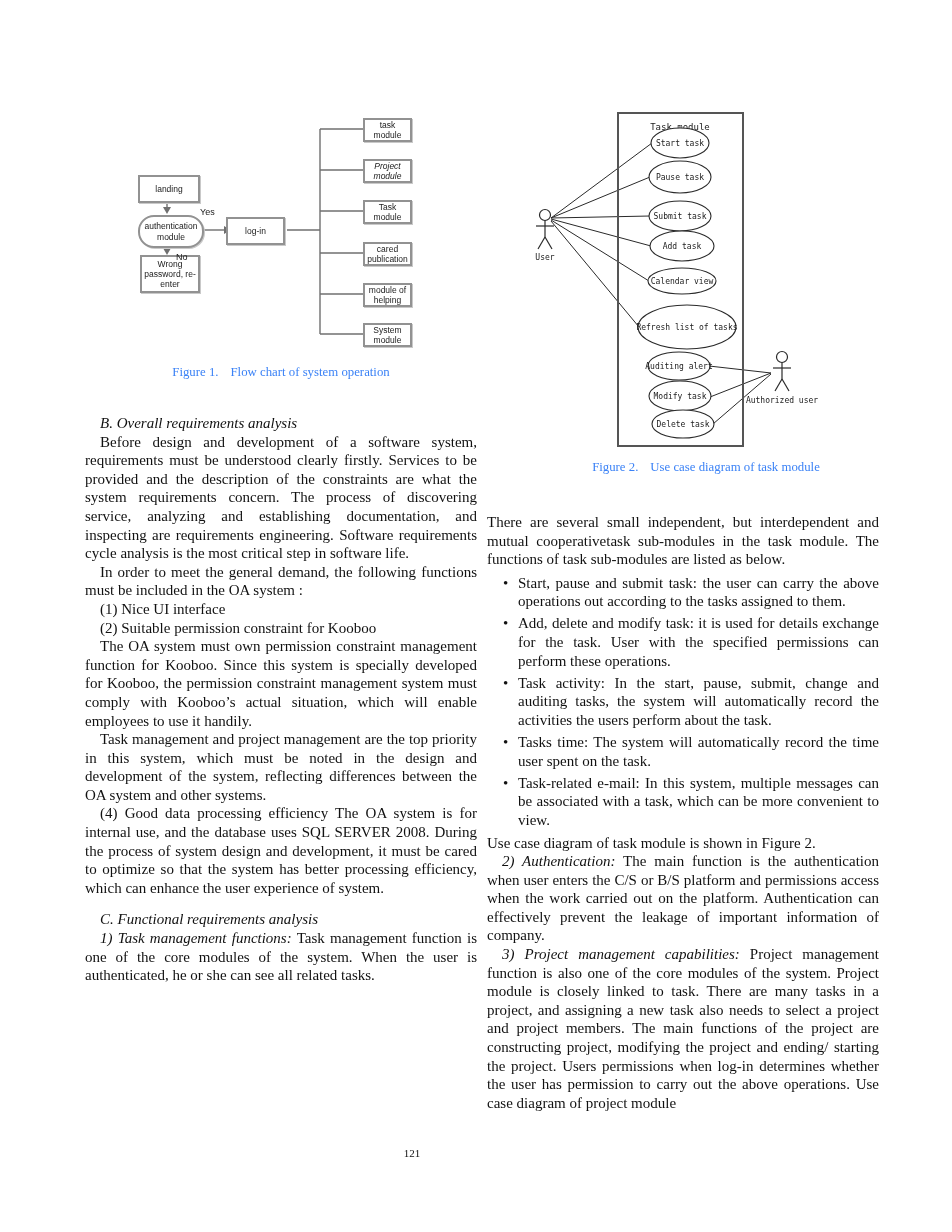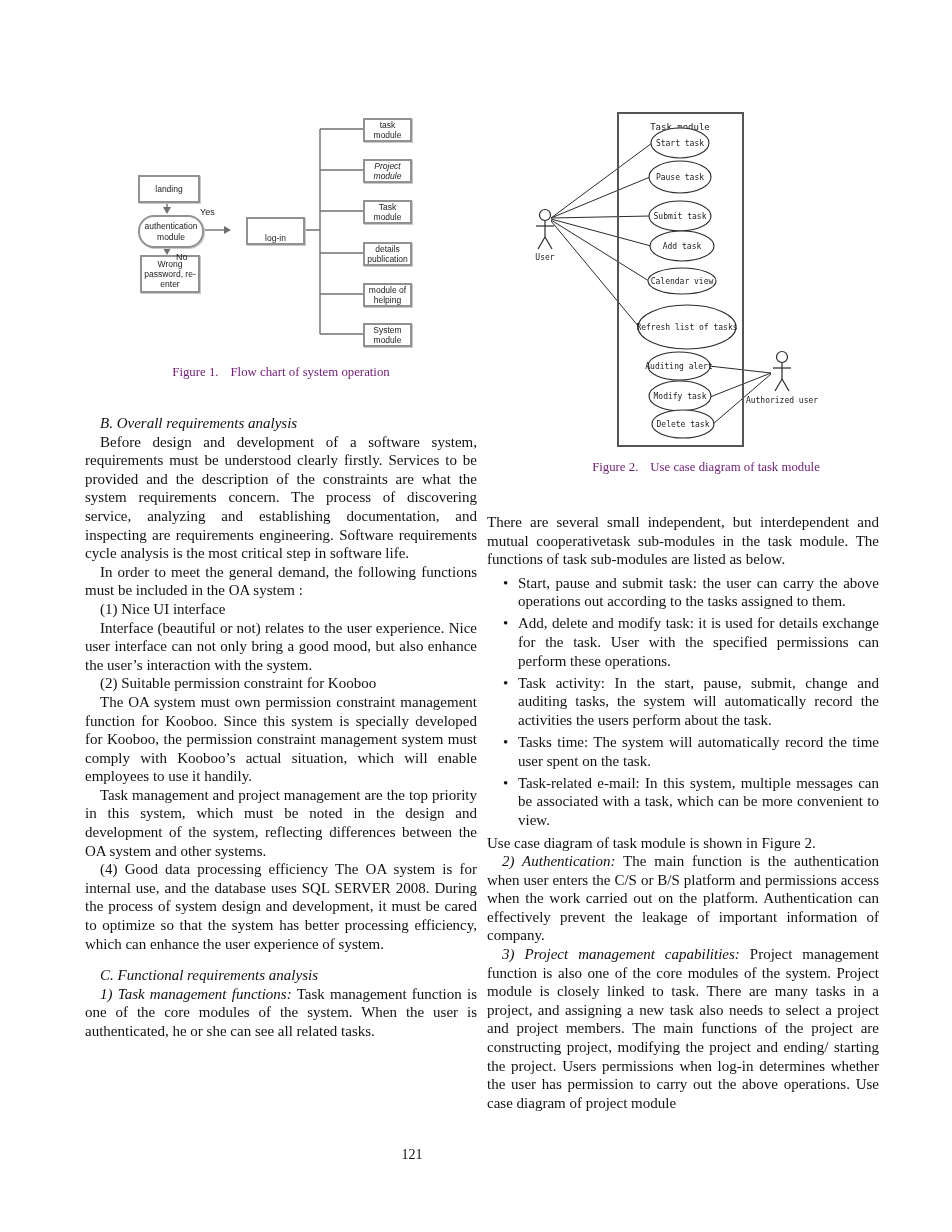--- a/index.html
+++ b/index.html
@@ -13,35 +13,35 @@
         align-items:center;justify-content:center;text-align:center;
         font-family:"Liberation Sans", sans-serif;font-size:8.5px;line-height:1.2;color:#1a1a1a;
         box-shadow:1px 1px 0 #c9c9c9;}
   .flbl{position:absolute;font-family:"Liberation Sans", sans-serif;font-size:9px;color:#1a1a1a;}
 
   
   .fig2{position:absolute;left:520px;top:105px;width:330px;height:350px;}
   .fig2 text{font-family:"DejaVu Sans Mono", monospace;fill:#1a1a1a;}
 
   
-  .caption{position:absolute;font-size:12.8px;text-align:center;color:#701a75;}
+  .caption{position:absolute;font-size:12.8px;text-align:center;color:#3b82f6;}
   .caption .cap-label{margin-right:12px;}
 
   
   .col{position:absolute;width:392px;font-size:15px;line-height:18.6px;text-align:justify;}
   .col p{margin:0;text-indent:15px;}
   .col p.noindent{text-indent:0;}
   .sec-head{font-style:italic;margin:0 0 8px 0;}
   .sec-head.later{margin-top:13px;}
   .lead-ital{font-style:italic;}
   ul.blist{list-style:none;margin:5px 0 4px 0;padding:0;}
   ul.blist li{position:relative;padding-left:31px;margin:3.5px 0;text-align:justify;}
   ul.blist li::before{content:"\2022";position:absolute;left:16px;top:0;}
 
-  .footer-num{position:absolute;left:0;width:824px;text-align:center;font-size:14px;color:#111;}
+  .footer-num{position:absolute;left:0;width:824px;text-align:center;font-size:11px;color:#111;}
 </style>
 </head>
 <body>
 
 <div class="page">
 
   <div class="fig1">
     <svg width="395" height="255" viewBox="0 0 395 255">
       <g stroke="#6f6f6f" stroke-width="1.4" fill="none">
         <line x1="69" y1="98" x2="69" y2="105"></line>
@@ -64,37 +64,37 @@
     </svg>
     <div class="fbox" style="left:40px;top:72px;width:58px;height:24px;">
       <span>landing</span>
     </div>
     <div class="fbox" style="left:40px;top:112px;width:62px;height:29px;border-radius:16px;">
       <span>authentication module</span>
     </div>
     <div class="fbox" style="left:42px;top:152px;width:56px;height:34px;">
       <span>Wrong password, re-enter</span>
     </div>
-    <div class="fbox" style="left:148px;top:114px;width:55px;height:24px;align-items:flex-end;">
+    <div class="fbox" style="left:128px;top:114px;width:55px;height:24px;">
       <span>log-in</span>
     </div>
     <span class="flbl" style="left:102px;top:104px;">Yes</span>
     <span class="flbl" style="left:78px;top:149px;">No</span>
 
     <div class="fbox" style="left:265px;top:15px;width:45px;height:20px;">
       <span>task module</span>
     </div>
     <div class="fbox" style="left:265px;top:56px;width:45px;height:20px;font-style:italic;">
       <span>Project module</span>
     </div>
     <div class="fbox" style="left:265px;top:97px;width:45px;height:20px;">
       <span>Task module</span>
     </div>
     <div class="fbox" style="left:265px;top:139px;width:45px;height:20px;">
-      <span>details publication</span>
+      <span>cared publication</span>
     </div>
     <div class="fbox" style="left:265px;top:180px;width:45px;height:20px;">
       <span>module of helping</span>
     </div>
     <div class="fbox" style="left:265px;top:220px;width:45px;height:20px;">
       <span>System module</span>
     </div>
   </div>
 
   <div class="caption" style="left:85px;top:365px;width:392px;">
@@ -164,21 +164,20 @@
 
   <div class="caption" style="left:511px;top:460px;width:390px;">
     <span class="cap-label">Figure 2.</span><span>Use case diagram of task module</span>
   </div>
 
   <div class="col" style="left:85px;top:414px;">
     <p class="sec-head">B. Overall requirements analysis</p>
     <p>Before design and development of a software system, requirements must be understood clearly firstly. Services to be provided and the description of the constraints are what the system requirements concern. The process of discovering service, analyzing and establishing documentation, and inspecting are requirements engineering. Software requirements cycle analysis is the most critical step in software life.</p>
     <p>In order to meet the general demand, the following functions must be included in the OA system :</p>
     <p>(1) Nice UI interface</p>
-    <p>Interface (beautiful or not) relates to the user experience. Nice user interface can not only bring a good mood, but also enhance the user’s interaction with the system.</p>
     <p>(2) Suitable permission constraint for Kooboo</p>
     <p>The OA system must own permission constraint management function for Kooboo. Since this system is specially developed for Kooboo, the permission constraint management system must comply with Kooboo’s actual situation, which will enable employees to use it handily.</p>
     <p>Task management and project management are the top priority in this system, which must be noted in the design and development of the system, reflecting differences between the OA system and other systems.</p>
     <p>(4) Good data processing efficiency The OA system is for internal use, and the database uses SQL SERVER 2008. During the process of system design and development, it must be cared to optimize so that the system has better processing efficiency, which can enhance the user experience of system.</p>
     <p class="sec-head later">C. Functional requirements analysis</p>
     <p><span class="lead-ital">1) Task management functions:</span><span> Task management function is one of the core modules of the system. When the user is authenticated, he or she can see all related tasks.</span></p>
   </div>
 
   <div class="col" style="left:487px;top:513px;">
     <p class="noindent">There are several small independent, but interdependent and mutual cooperativetask sub-modules in the task module. The functions of task sub-modules are listed as below.</p>

